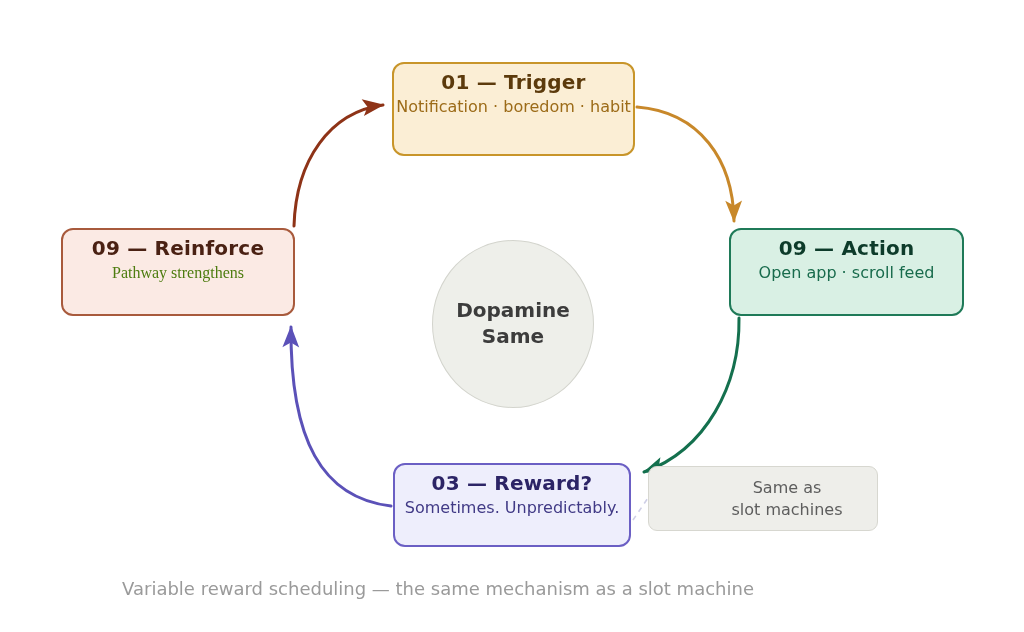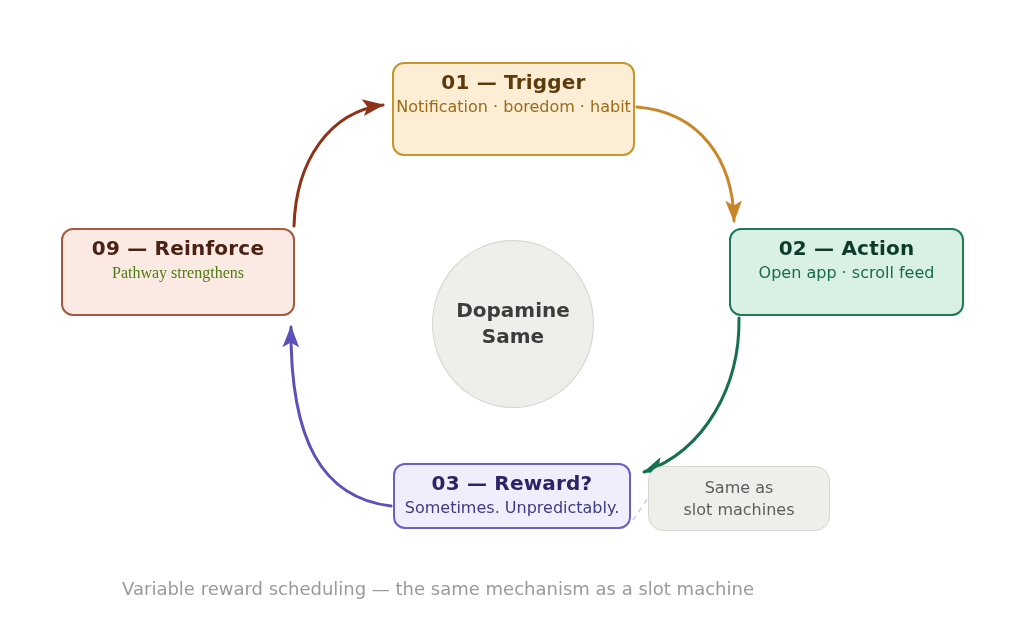--- a/index.html
+++ b/index.html
@@ -66,21 +66,21 @@
     left: 729px; top: 228px; width: 235px; height: 88px;
     background: #d9f0e4;
     border-color: #1f7a58;
   }
   #node-action .node-title { color: #0d3b2a; }
   #node-action .node-sub   { color: #14archive; }
   #node-action .node-sub   { color: #186b4c; }
 
   
   #node-reward {
-    left: 393px; top: 463px; width: 238px; height: 66px;
+    left: 393px; top: 463px; width: 238px; height: 84px;
     background: #eeeefc;
     border-color: #6b5fc4;
   }
   #node-reward .node-title { color: #2c2466; }
   #node-reward .node-sub   { color: #413a86; }
 
   
   #node-reinforce {
     left: 61px; top: 228px; width: 234px; height: 88px;
     background: #fbeae4;
@@ -107,27 +107,28 @@
     font-weight: bold;
     color: #3c3c3c;
     line-height: 1.28;
   }
 
   
   #side-note {
     position: absolute;
     left: 648px; top: 466px;
     width: 180px; height: 63px;
-    border-radius: 15px;
+    border-radius: 9px;
     background: #eeeeea;
     border: 1.5px solid #d7d7d0;
     display: flex;
     align-items: center;
     justify-content: center;
     text-align: center;
+    padding-left: 48px;
   }
   #side-note .note-label {
     font-size: 16px;
     color: #5d5d5d;
     line-height: 1.35;
   }
 
   
   #caption {
     position: absolute;
@@ -169,21 +170,21 @@
 
     <path d="M 294,226 C 296,160 330,112 383,105" fill="none" stroke="#8e3317" stroke-width="3" stroke-linecap="round" marker-end="url(#ah-red)"></path>
   </svg>
 
   <div class="node" id="node-trigger">
     <div class="node-title">01 — Trigger</div>
     <div class="node-sub">Notification · boredom · habit</div>
   </div>
 
   <div class="node" id="node-action">
-    <div class="node-title">02 — Action</div>
+    <div class="node-title">09 — Action</div>
     <div class="node-sub">Open app · scroll feed</div>
   </div>
 
   <div class="node" id="node-reward">
     <div class="node-title">03 — Reward?</div>
     <div class="node-sub">Sometimes. Unpredictably.</div>
   </div>
 
   <div class="node" id="node-reinforce">
     <div class="node-title">09 — Reinforce</div>

